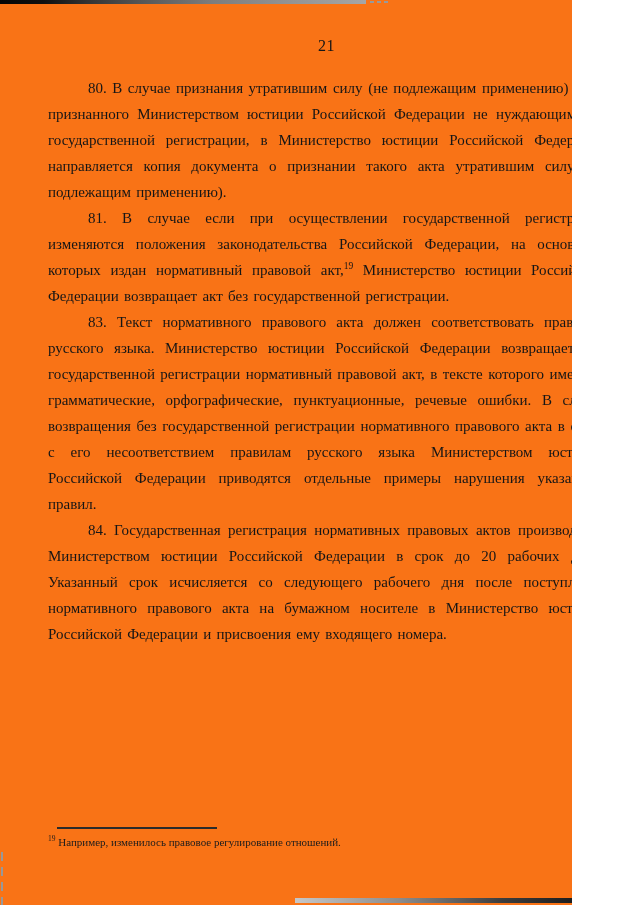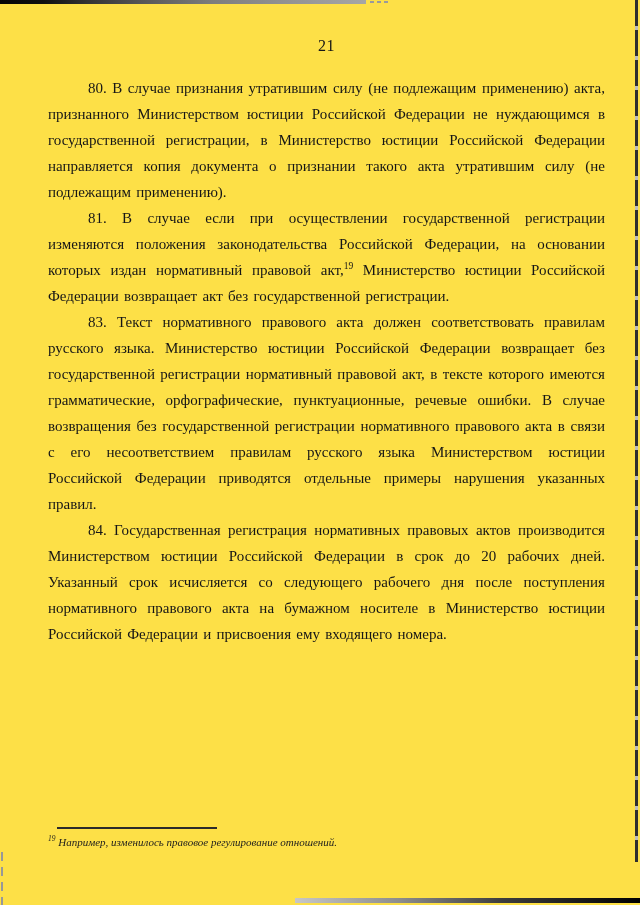--- a/index.html
+++ b/index.html
@@ -1,20 +1,20 @@
 <!DOCTYPE html>
 <html lang="ru"><head>
 <meta charset="utf-8">
 <style>
   html, body { margin: 0; padding: 0; background: #ffffff; }
   .page {
     position: relative;
-    width: 640px;
+    width: 572px;
     height: 905px;
-    background: #fde047;
+    background: #f97316;
     overflow: hidden;
     font-family: "Liberation Serif", "DejaVu Serif", serif;
     color: #161616;
   }
 
   
   .artifact { position: absolute; pointer-events: none; }
   .top-bar {
     left: 0; top: 0; width: 366px; height: 4px;
     background: linear-gradient(to right,
@@ -62,21 +62,21 @@
     word-spacing: 1.5px;
   }
   .fnref {
     font-size: 9.5px;
     line-height: 0;
     vertical-align: super;
     letter-spacing: 0;
   }
   .footnote {
     position: absolute;
-    left: 48px; top: 827px; width: 557px; font-style: italic;
+    left: 48px; top: 827px; width: 557px;
   }
   .footnote-rule {
     width: 160px; height: 2px;
     background: #2b2b2b;
     margin-left: 9px;
     margin-bottom: 6px;
   }
   .footnote-text {
     margin: 0;
     font-size: 11px;

